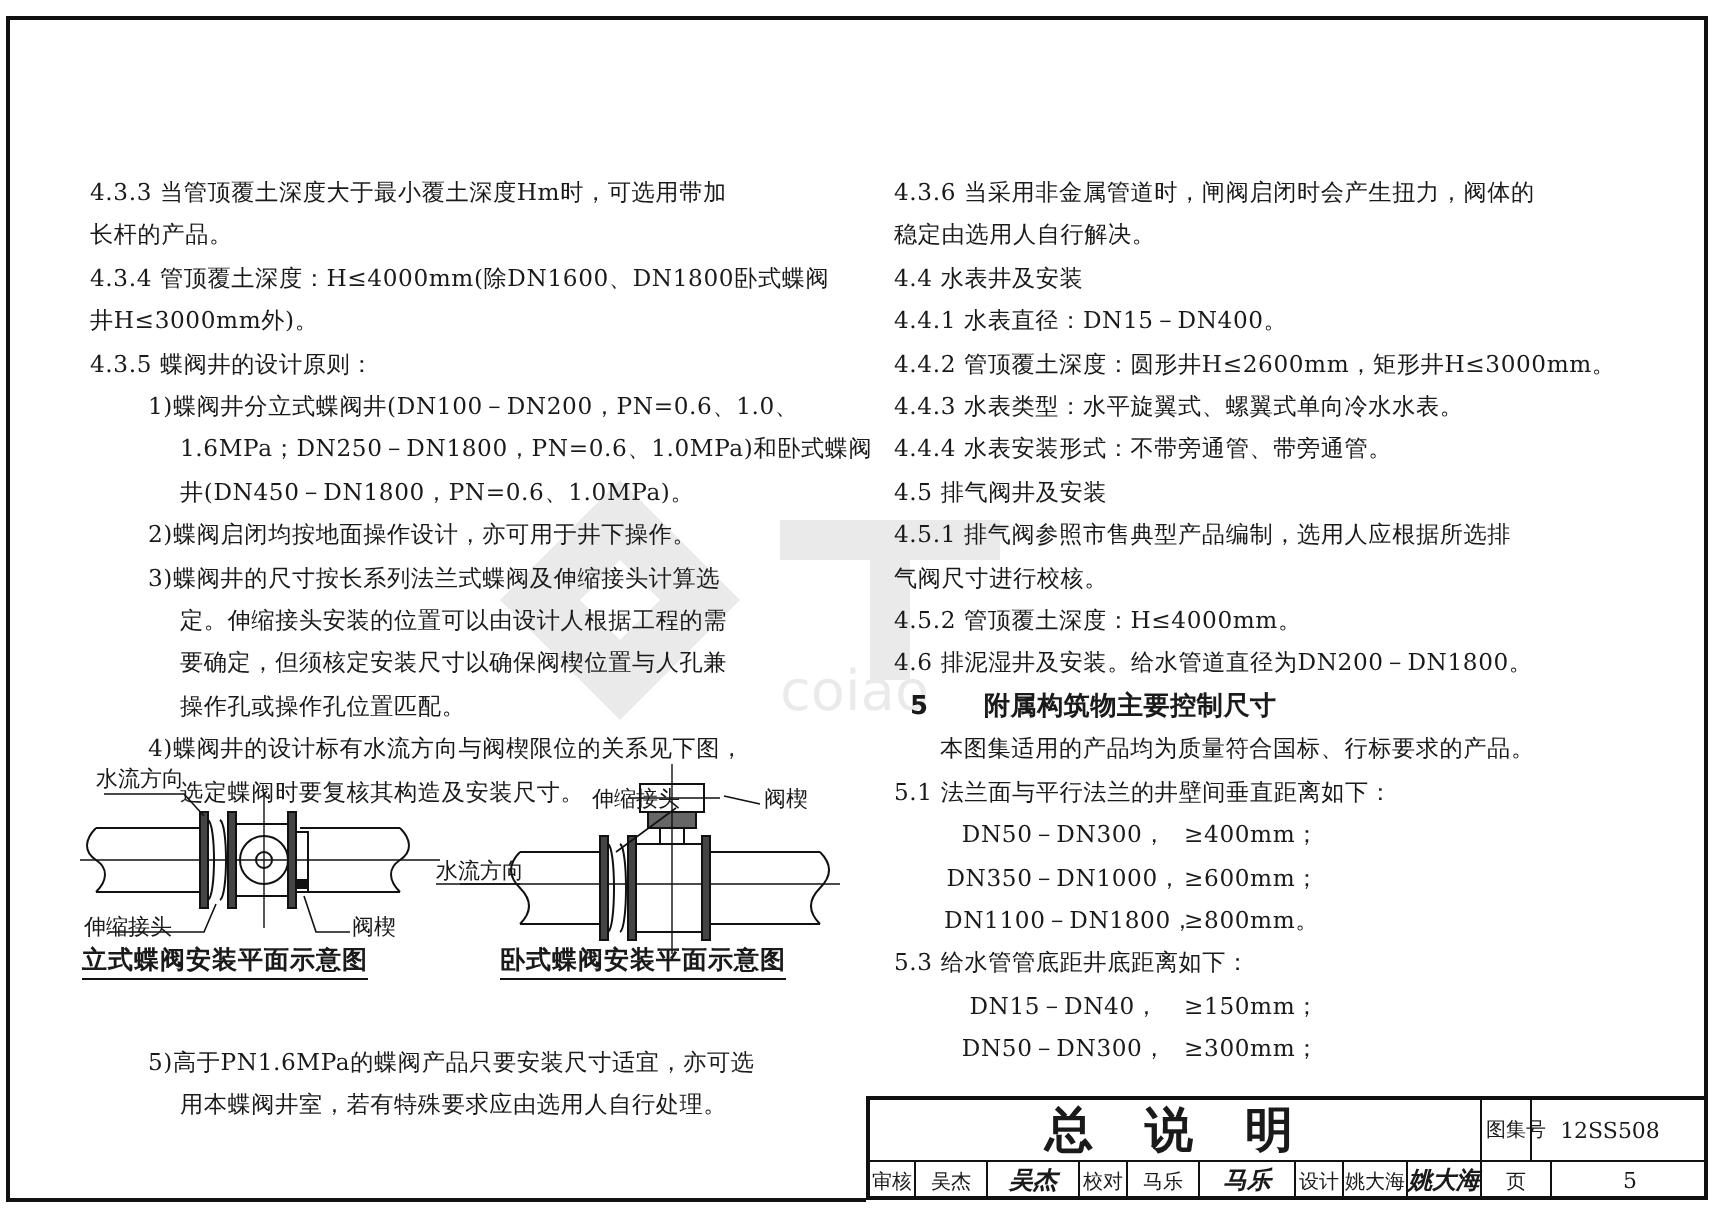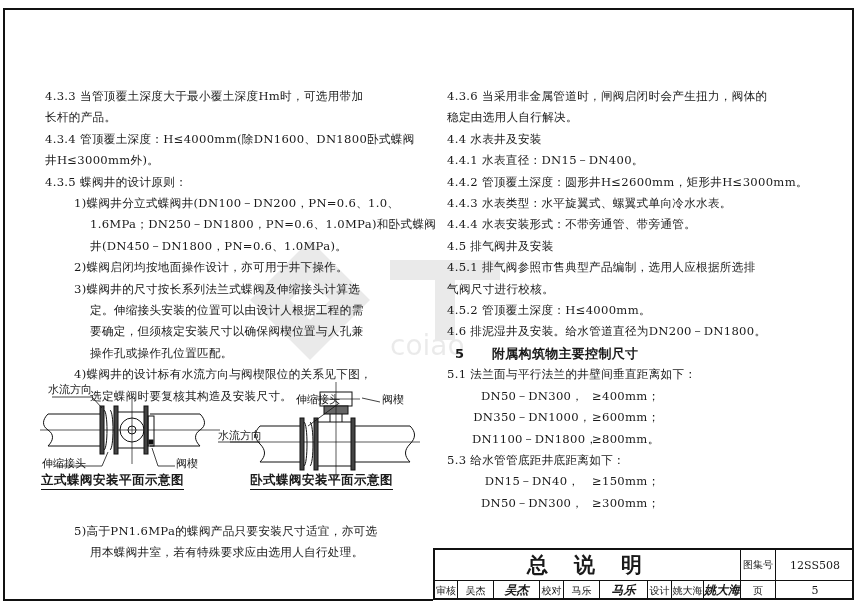--- a/index.html
+++ b/index.html
@@ -21,21 +21,21 @@
   .dim-range { width:120px; }
   .diagrams { position:absolute; left:40px; top:382px; width:380px; height:110px;text-align:right; }
   .diag-caption { position:absolute; font-family:Liberation Mono, monospace; font-weight:bold; font-size:12.5px;
                   border-bottom:1.5px solid #111; letter-spacing:0.5px; }
   .diag-label { position:absolute; font-size:11px; white-space:nowrap; }
   .watermark { position:absolute; left:250px; top:240px; width:260px; height:120px; opacity:0.08; pointer-events:none; }
   .title-block { position:absolute; left:433px; top:548px; width:421px; height:52px; border:2px solid #111; box-sizing:border-box; }
   .tb-row1 { position:absolute; left:0; top:0; width:100%; height:30px; border-bottom:1.5px solid #111; }
   .tb-row2 { position:absolute; left:0; top:31px; width:100%; height:19px; font-size:10px; }
   .tb-title { position:absolute; left:0; top:0; width:305px; height:30px; display:flex; align-items:center; justify-content:center;
-              font-family:"DejaVu Sans", sans-serif; font-weight:bold; font-size:21px; letter-spacing:26px; padding-left:20px; box-sizing:border-box; }
+              font-family:"DejaVu Sans", sans-serif; font-weight:bold; font-size:24px; letter-spacing:26px; padding-left:20px; box-sizing:border-box; }
   .tb-cell { position:absolute; top:0; height:100%; border-left:1px solid #111; display:flex; align-items:center; justify-content:center; box-sizing:border-box; }
   .tb-small { font-size:10px; }
   .sig { font-family:"DejaVu Serif", serif; font-style:italic; font-weight:bold; font-size:12px; }
 </style>
 </head>
 <body>
 
 <div class="frame"></div>
 <div class="bottom-rule"></div>
 
@@ -148,20 +148,21 @@
   <div class="line">4.4.3 水表类型：水平旋翼式、螺翼式单向冷水水表。</div>
   <div class="line">4.4.4 水表安装形式：不带旁通管、带旁通管。</div>
   <div class="line">4.5 排气阀井及安装</div>
   <div class="line">4.5.1 排气阀参照市售典型产品编制，选用人应根据所选排</div>
   <div class="line">气阀尺寸进行校核。</div>
   <div class="line">4.5.2 管顶覆土深度：H≤4000mm。</div>
   <div class="line">4.6 排泥湿井及安装。给水管道直径为DN200－DN1800。</div>
   <div class="line section-head">
     <span class="sec-num">5</span><span>附属构筑物主要控制尺寸</span>
   </div>
+  <div class="line ind-r1">本图集适用的产品均为质量符合国标、行标要求的产品。</div>
   <div class="line">5.1 法兰面与平行法兰的井壁间垂直距离如下：</div>
   <div class="line dim-row">
     <span class="dim-range">DN50－DN300，</span>
     <span>≥400mm；</span>
   </div>
   <div class="line dim-row">
     <span class="dim-range">DN350－DN1000，</span>
     <span>≥600mm；</span>
   </div>
   <div class="line dim-row">
@@ -176,21 +177,21 @@
   <div class="line dim-row">
     <span class="dim-range">DN50－DN300，</span>
     <span>≥300mm；</span>
   </div>
 </div>
 
 <div class="title-block">
   <div class="tb-row1">
     <div class="tb-title">总说明</div>
     <div class="tb-cell tb-small" style="left:305px;width:35px">图集号</div>
-    <div class="tb-cell" style="left:340px;width:79px;font-size:11px">12SS508</div>
+    <div class="tb-cell" style="left:330px;width:79px;font-size:11px">12SS508</div>
   </div>
   <div class="tb-row2">
     <div class="tb-cell" style="left:0;width:22px;border-left:none">审核</div>
     <div class="tb-cell" style="left:22px;width:36px">吴杰</div>
     <div class="tb-cell sig" style="left:58px;width:46px">吴杰</div>
     <div class="tb-cell" style="left:104px;width:24px">校对</div>
     <div class="tb-cell" style="left:128px;width:36px">马乐</div>
     <div class="tb-cell sig" style="left:164px;width:48px">马乐</div>
     <div class="tb-cell" style="left:212px;width:24px">设计</div>
     <div class="tb-cell" style="left:236px;width:32px">姚大海</div>

